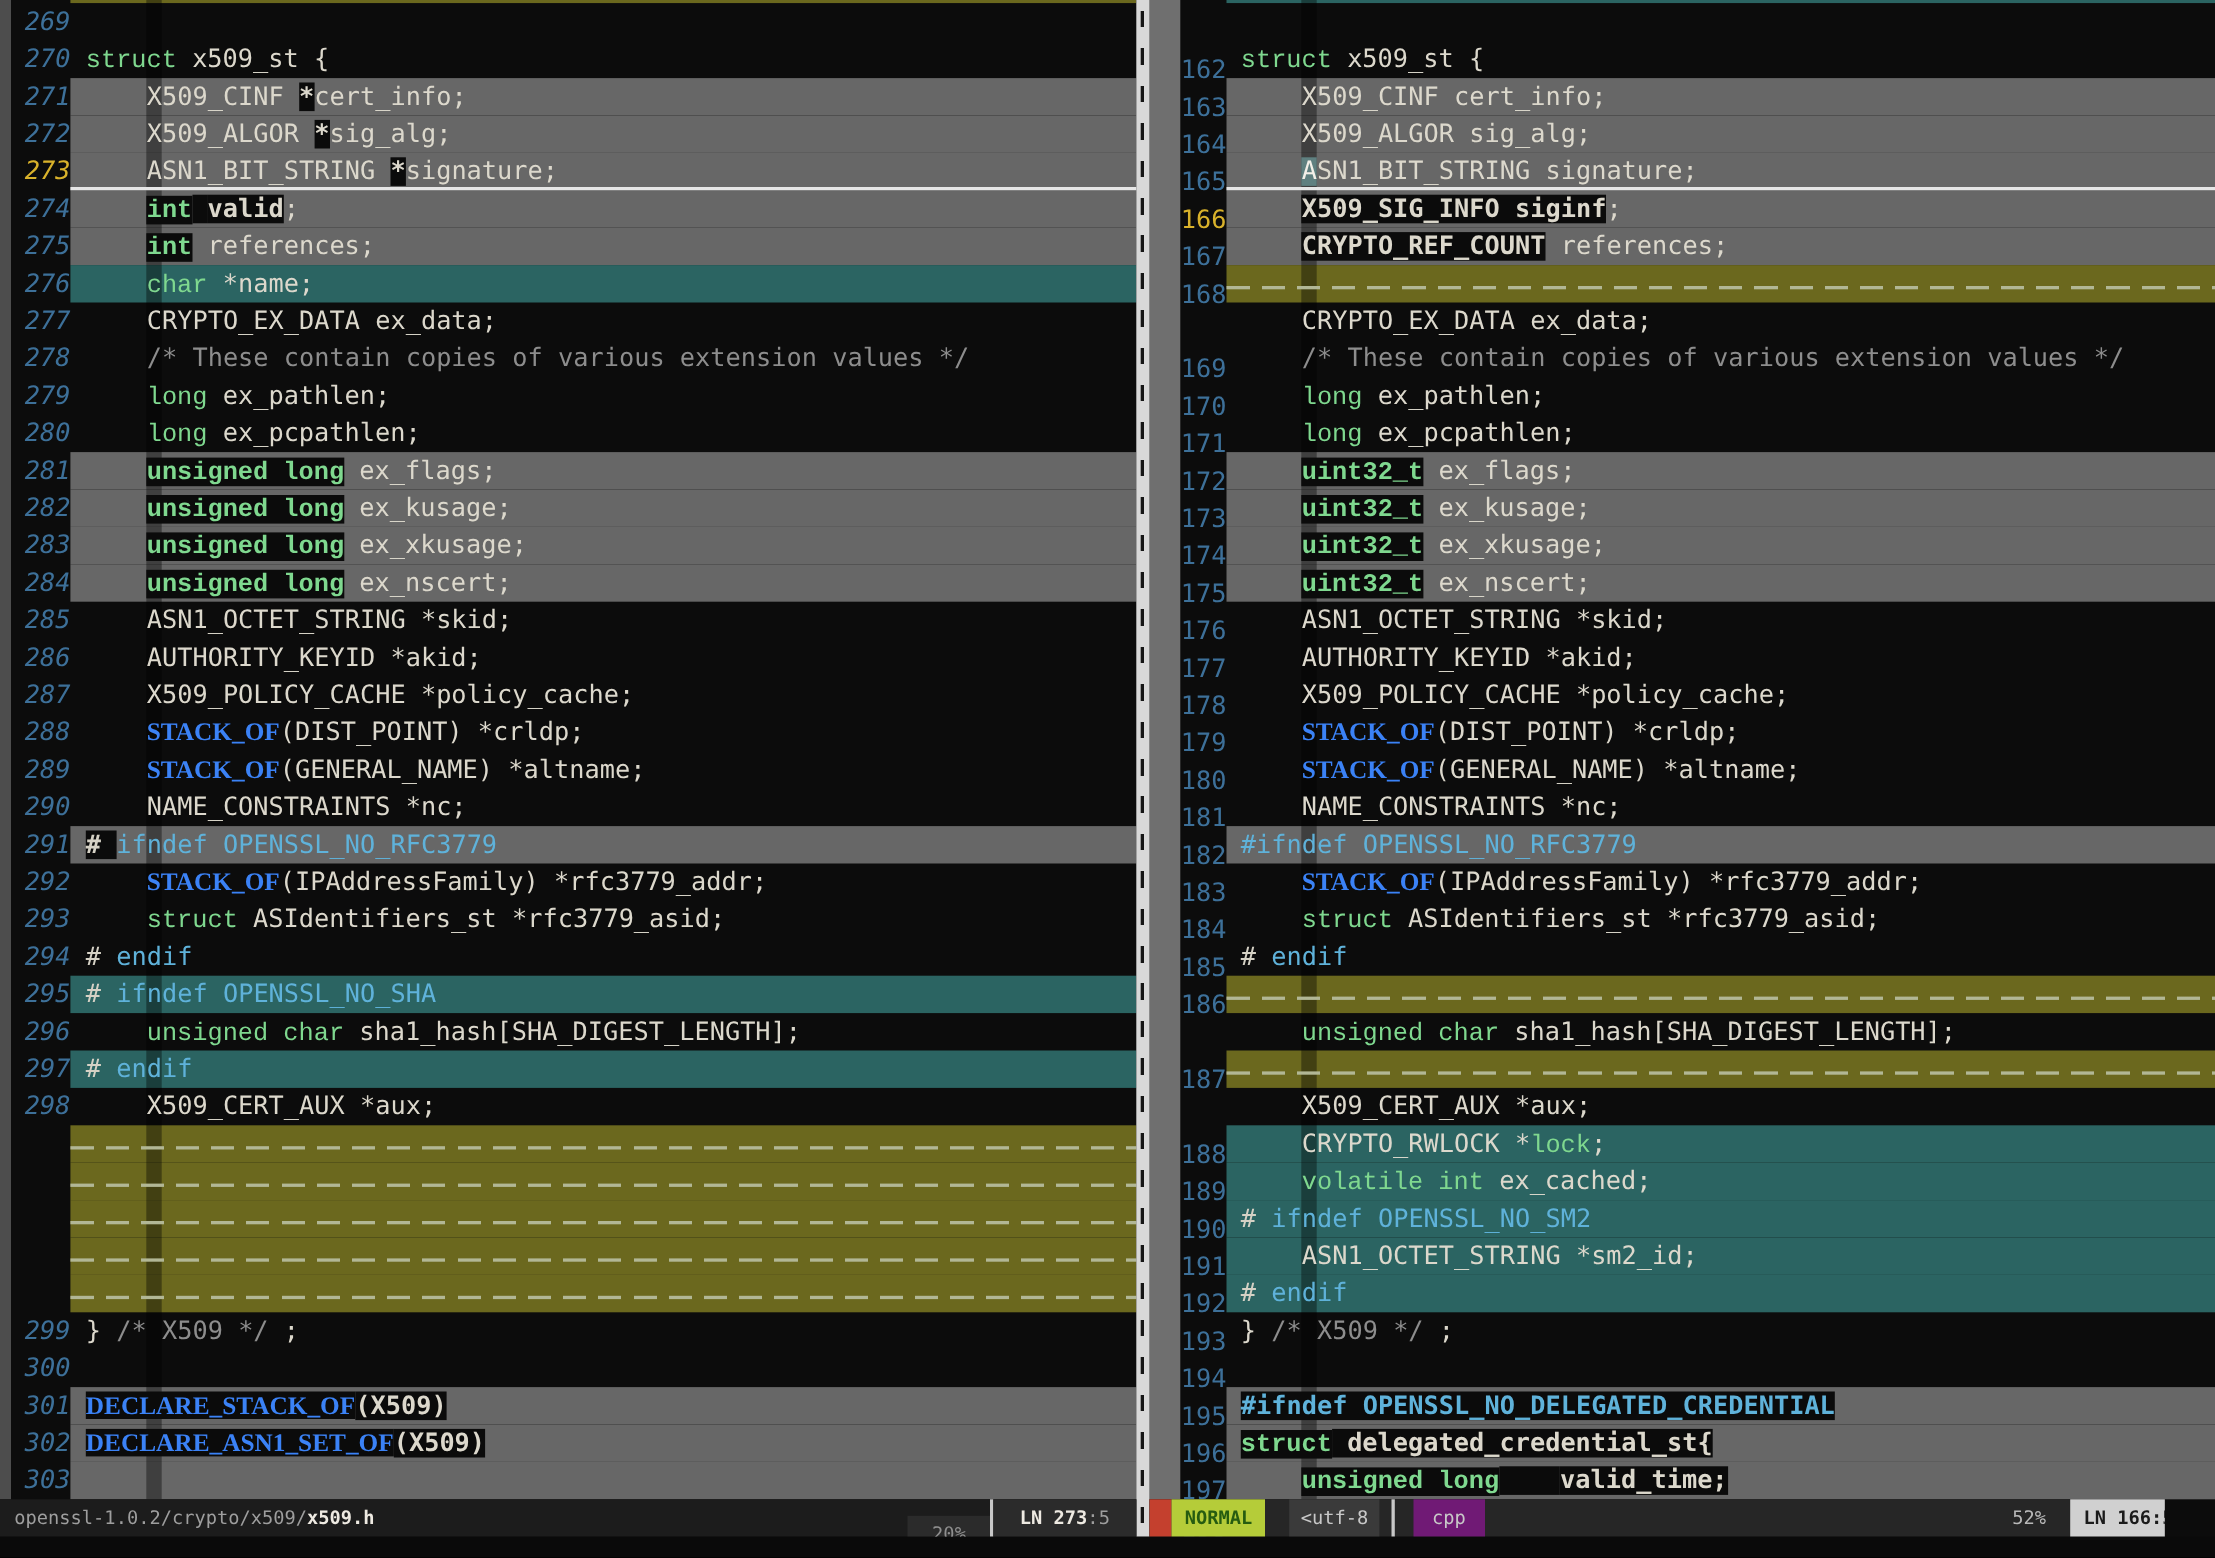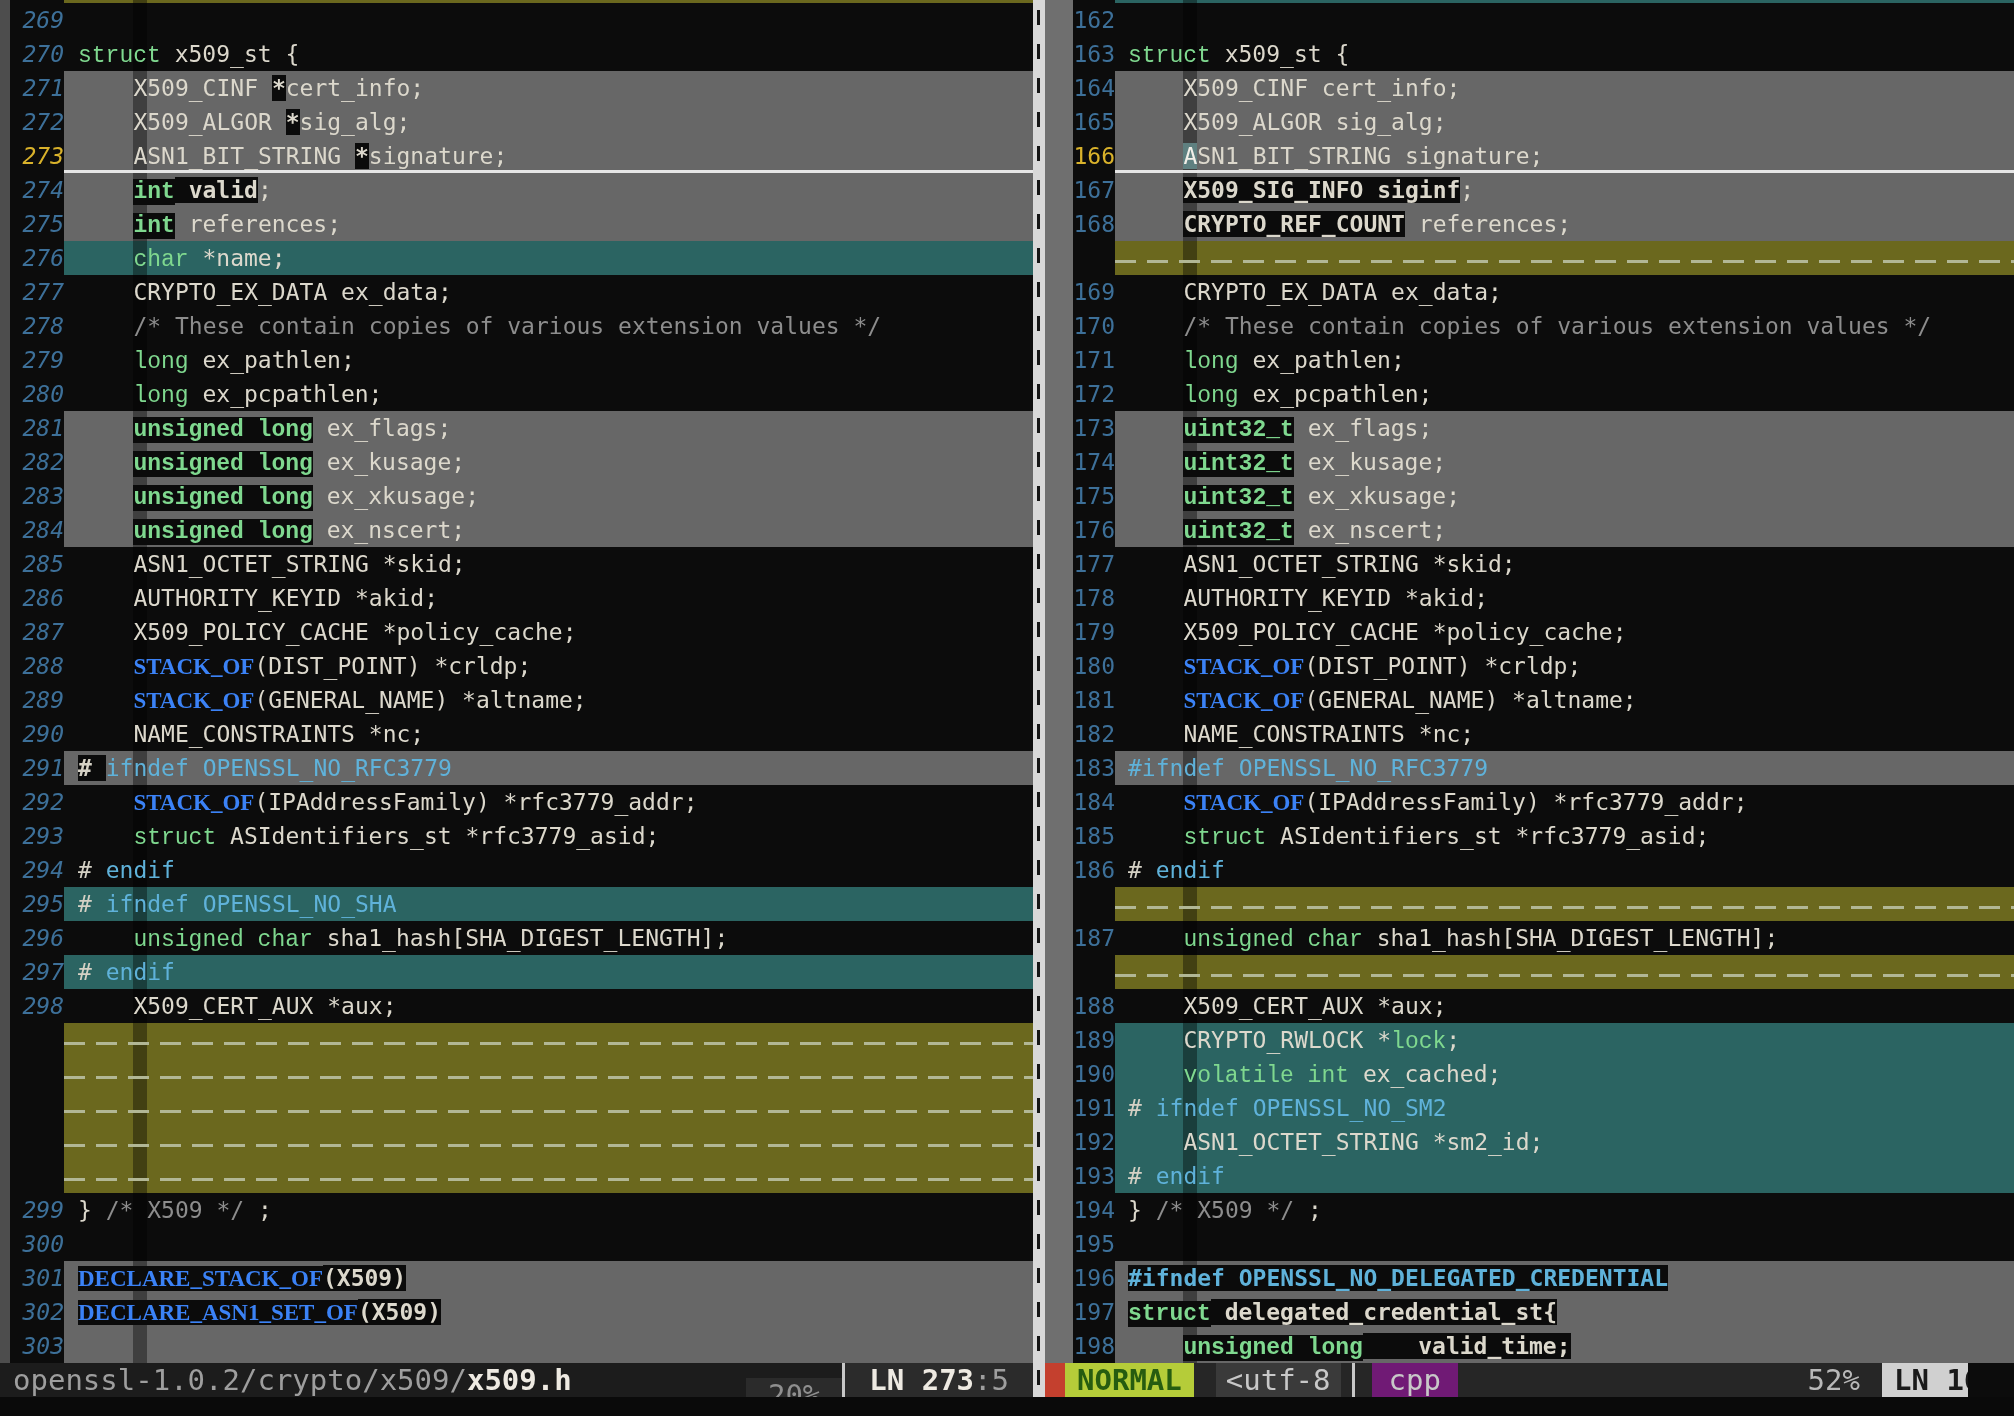--- a/index.html
+++ b/index.html
@@ -10,21 +10,21 @@
     font-family:"DejaVu Sans Mono", monospace;
     font-size:23px; line-height:34px; color:#dcd8cc;
   }
   .pane { position:absolute; top:0; }
   #left-pane  { left:0;    width:1033px; }
   #right-pane { left:1073px; width:941px; }
   .row { display:flex; height:34px; }
   .row.sliver { height:3px; overflow:hidden; }
   .ln { flex:none; text-align:right; color:#3d7099; white-space:pre; }
   #left-pane .ln  { width:64px;font-style:italic; }
-  #right-pane .ln { width:42px; }
+  #right-pane .ln { width:42px;margin-top:44px; }
   .ln.cn { color:#d9b22b; }
   .code { flex:1; white-space:pre; position:relative; }
   #left-pane .code  { padding-left:14px; }
   #right-pane .code { padding-left:13px; }
   .code > span { position:relative; z-index:2; }
   .bg-chg  { background:#676767; }
   .bg-add  { background:#2b6462; }
   .bg-fill { background:#6b681e; }
   .dash { position:absolute; left:0; right:0; top:19px; height:3px; z-index:2;
     background:repeating-linear-gradient(90deg,#b2b795 0 21px, rgba(0,0,0,0) 21px 32px); }
@@ -41,21 +41,21 @@
   #left-scroll-strip  { position:absolute; left:0; top:0; width:10px; height:1363px; background:#4d4d4d; z-index:4; }
   #pane-divider { position:absolute; left:1033px; top:0; width:12px; height:1397px; background:#d8d8d8; z-index:5; }
   #pane-divider .ticks { position:absolute; left:4px; top:0; width:3px; height:100%;
     background:repeating-linear-gradient(180deg, rgba(0,0,0,0) 0 10px, #151515 10px 25px, rgba(0,0,0,0) 25px 34px); }
   #right-gutter-strip { position:absolute; left:1045px; top:0; width:28px; height:1363px; background:#6f6f6f; z-index:4; }
   .curcol { position:absolute; top:0; width:14px; height:1363px; background:rgba(0,0,0,0.38); z-index:1; }
   #left-cursor-col  { left:133px; }
   #right-cursor-col { left:1183px; }
   
   .statusline { position:absolute; top:1363px; height:34px; display:flex; align-items:stretch; z-index:6;
-    font-size:29px; line-height:34px; }
+    font-size:17px; line-height:34px; }
   #left-statusline { left:0; width:1033px; background:#1c1c1c; }
   #right-statusline { left:1045px; width:923px; background:#262626; }
   .sl-path { color:#9e9e9e; white-space:pre; }
   .sl-file { color:#eeeae2; font-weight:bold; }
   .sl-spacer { flex:1; }
   .sl-box { background:#2b2b2b; color:#8f8f8f; padding:0 22px; white-space:pre;margin-top:15px; }
   .sl-sep { width:3px; background:#c8c8c8; }
   .sl-pos { background:#2b2b2b; padding:0 24px; white-space:pre; color:#9e9e9e; }
   .sl-pos b { color:#eeeae2; }
   #left-statusline .sl-path { padding-left:13px; }

